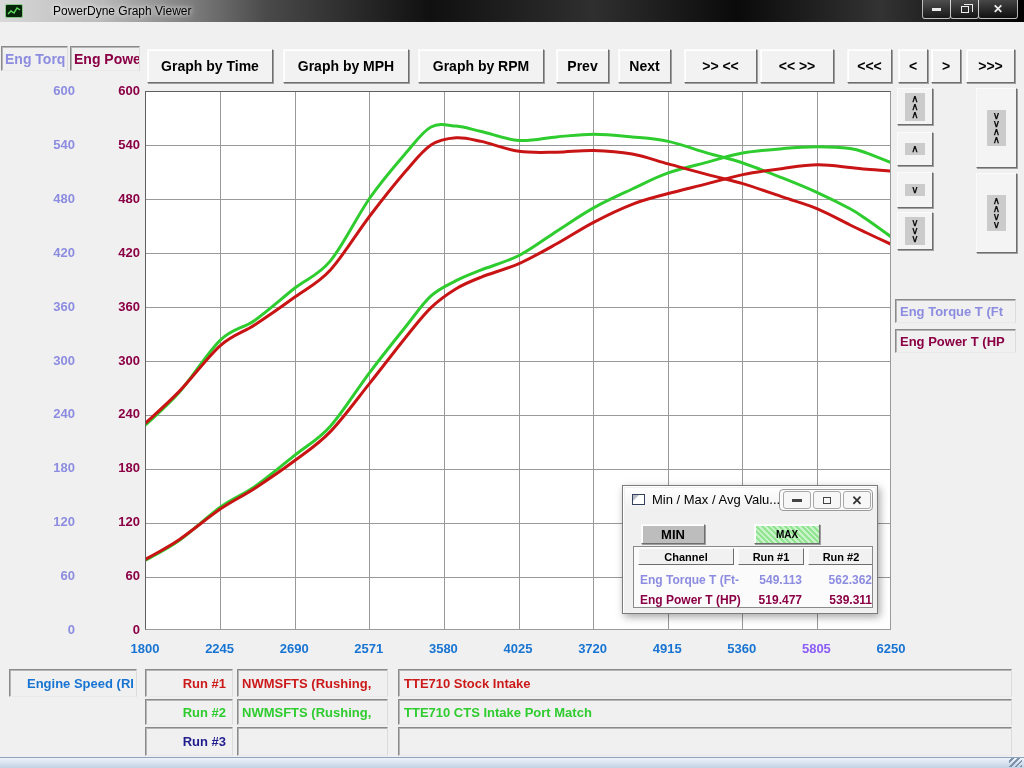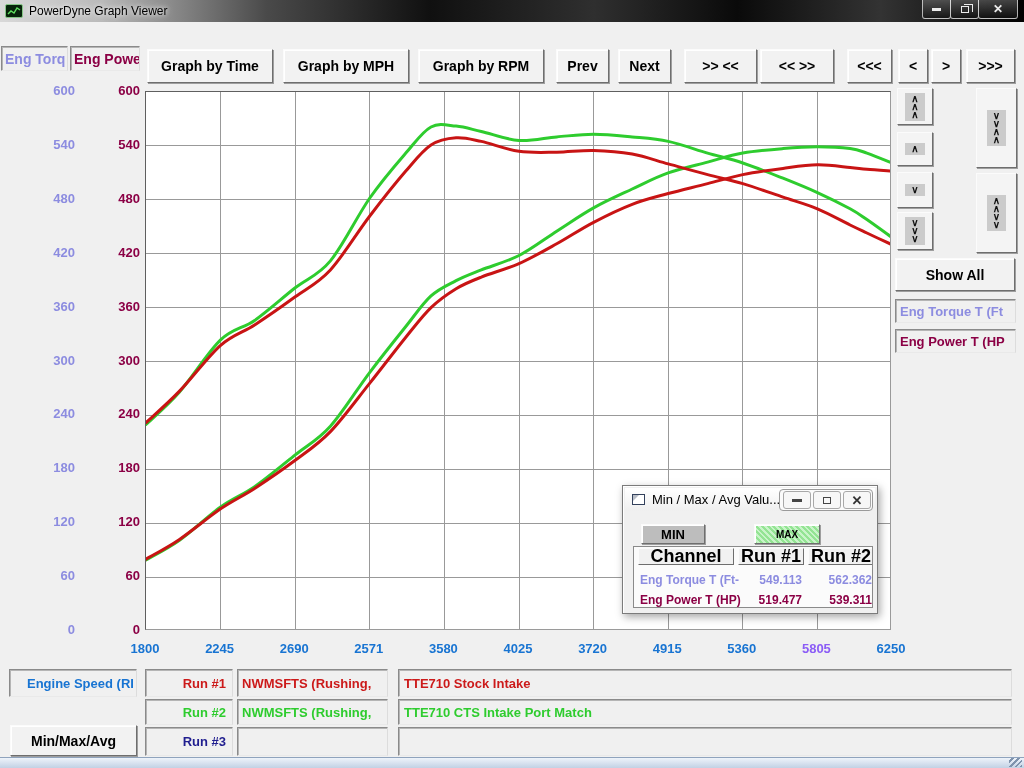--- a/index.html
+++ b/index.html
@@ -8,21 +8,21 @@
     position:relative; width:1024px; height:768px; overflow:hidden;
     background:#f0f0f0; font-family:"Liberation Sans", sans-serif;
     font-weight:bold; font-size:13px; color:#000;
   }
   .abs { position:absolute; }
 
   
   #titlebar {
     left:0; top:0; width:1024px; height:22px;
     background:linear-gradient(90deg,#d9d9d9 0%,#b9b9b9 10%,#4a4a4a 26%,#101010 42%,#2f2f2f 58%,#0a0a0a 72%,#333 86%,#000 100%);
-    display:flex; align-items:center;
+    display:flex; align-items:center;gap:24px;
   }
   #title-icon { width:18px; height:14px; margin:0 6px 0 5px; background:#07230a;
     border:1px solid #86c786; border-radius:2px; display:flex; align-items:center; justify-content:center; }
   #title-text { font-size:12px; font-weight:normal; color:#000; text-shadow:0 0 4px rgba(255,255,255,.9),0 0 8px rgba(255,255,255,.7); }
   #win-controls { position:absolute; right:6px; top:0; display:flex; }
   .winbtn {
     height:19px; border:1px solid rgba(255,255,255,.65); border-top:none;
     background:linear-gradient(180deg,rgba(120,120,120,.55),rgba(20,20,20,.6));
     color:#e8e8e8; display:flex; align-items:center; justify-content:center;
     font-size:11px; border-radius:0 0 3px 3px; margin-left:-1px; cursor:pointer;
@@ -106,21 +106,21 @@
     display:flex; align-items:center; justify-content:center; margin-left:2px; cursor:pointer; color:#222; }
   .mm-glyph-min { display:block; width:10px; height:3px; background:#444; }
   .mm-glyph-restore { display:block; width:8px; height:7px; border:1px solid #444; position:relative; }
   .mm-glyph-close { font-size:13px; line-height:1; font-weight:bold; color:#333; }
   #mm-min-btn { position:absolute; left:18px; top:38px; width:64px; height:20px; font-size:13px;
     background:#bdbdbd; }
   #mm-max-btn { position:absolute; left:131px; top:38px; width:66px; height:20px; font-size:10px;
     background:repeating-linear-gradient(45deg,#93e493 0 2px,#c9f4c9 2px 4px); }
   #mm-table { position:absolute; left:10px; top:60px; width:240px; height:62px;
     background:#fbfbfb; border:1px solid #8a8a8a; overflow:hidden; }
-  .mm-hdr { position:absolute; top:0px; height:18px; font-size:18px; justify-content:center;
+  .mm-hdr { position:absolute; top:0px; height:18px; font-size:11px; justify-content:center;
     background:#f1f1f1; }
   .mm-cell { position:absolute; font-size:12px; white-space:nowrap; }
   .mm-val { text-align:right; }
 </style>
 </head>
 <body>
 
 <div id="app">
 
   <div id="titlebar" class="abs">
@@ -263,37 +263,35 @@
       </div>
       <div class="scrollbtn" style="left: 976px; top: 173px; width: 41px; height: 80px;">
         <div class="scroll-inner">
           <span>∧</span>
           <span>∧</span>
           <span>∨</span>
           <span>∨</span>
         </div>
       </div>
     </div>
-  <div id="show-all-btn" class="abs btn">Show All</div>
   <div id="rp-torque-box" class="abs sunken" style="color: rgb(140, 140, 224);">Eng Torque T (Ft</div>
   <div id="rp-power-box" class="abs sunken" style="color: rgb(139, 0, 69);">Eng Power T (HP</div>
 
   <div id="xlabel-box" class="abs sunken" style="color: rgb(24, 116, 210);">Engine Speed (RI</div>
   <div id="run-rows">
       <div class="abs sunken run-label-box" style="top: 669px; height: 28px; color: rgb(204, 26, 26);">Run #1</div>
       <div class="abs sunken run-src-box" style="top: 669px; height: 28px; color: rgb(204, 26, 26);">NWMSFTS (Rushing,</div>
       <div class="abs sunken run-desc-box" style="top: 669px; height: 28px; color: rgb(204, 26, 26);">TTE710 Stock Intake</div>
       <div class="abs sunken run-label-box" style="top: 699px; height: 26px; color: rgb(46, 204, 46);">Run #2</div>
       <div class="abs sunken run-src-box" style="top: 699px; height: 26px; color: rgb(46, 204, 46);">NWMSFTS (Rushing,</div>
       <div class="abs sunken run-desc-box" style="top: 699px; height: 26px; color: rgb(46, 204, 46);">TTE710 CTS Intake Port Match</div>
       <div class="abs sunken run-label-box" style="top: 727px; height: 29px; color: rgb(32, 30, 143);">Run #3</div>
       <div class="abs sunken run-src-box" style="top: 727px; height: 29px; color: rgb(32, 30, 143);"></div>
       <div class="abs sunken run-desc-box" style="top: 727px; height: 29px; color: rgb(32, 30, 143);"></div>
     </div>
-  <div id="minmax-btn" class="abs btn">Min/Max/Avg</div>
 
   <div id="minmax-win" class="abs">
     <div id="mm-titlebar">
       <span id="mm-icon"></span>
       <span id="mm-title">Min / Max / Avg Valu...</span>
       <div id="mm-controls">
         <div class="mmbtn">
             <span class="mm-glyph-min"></span>
           </div>
         <div class="mmbtn">

